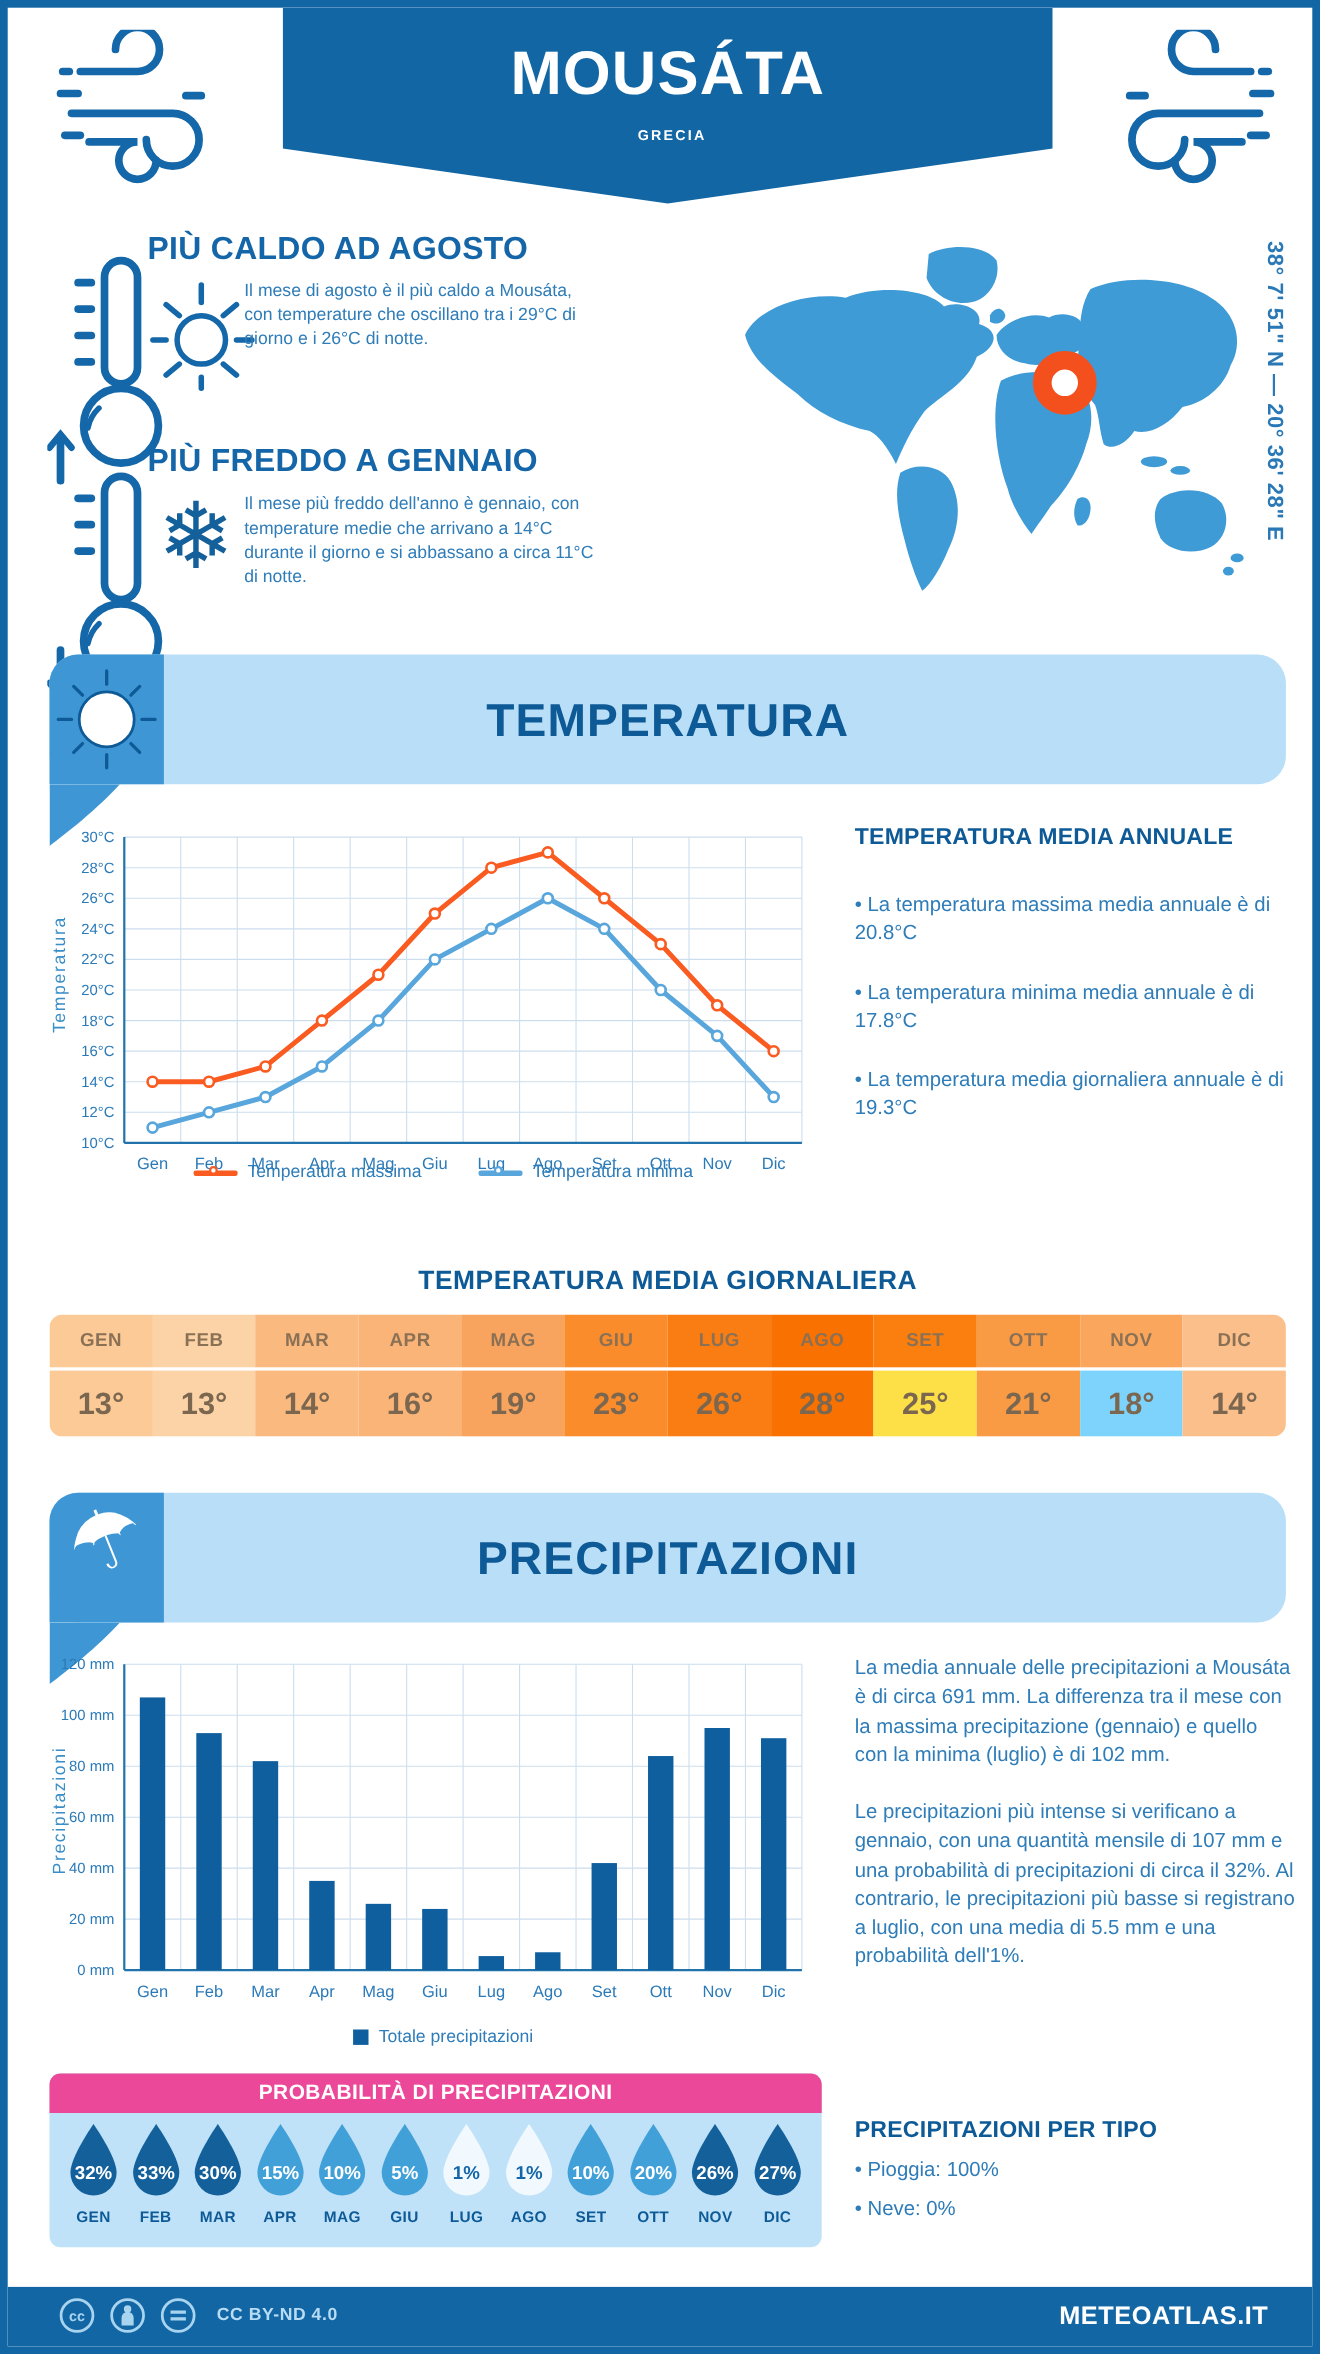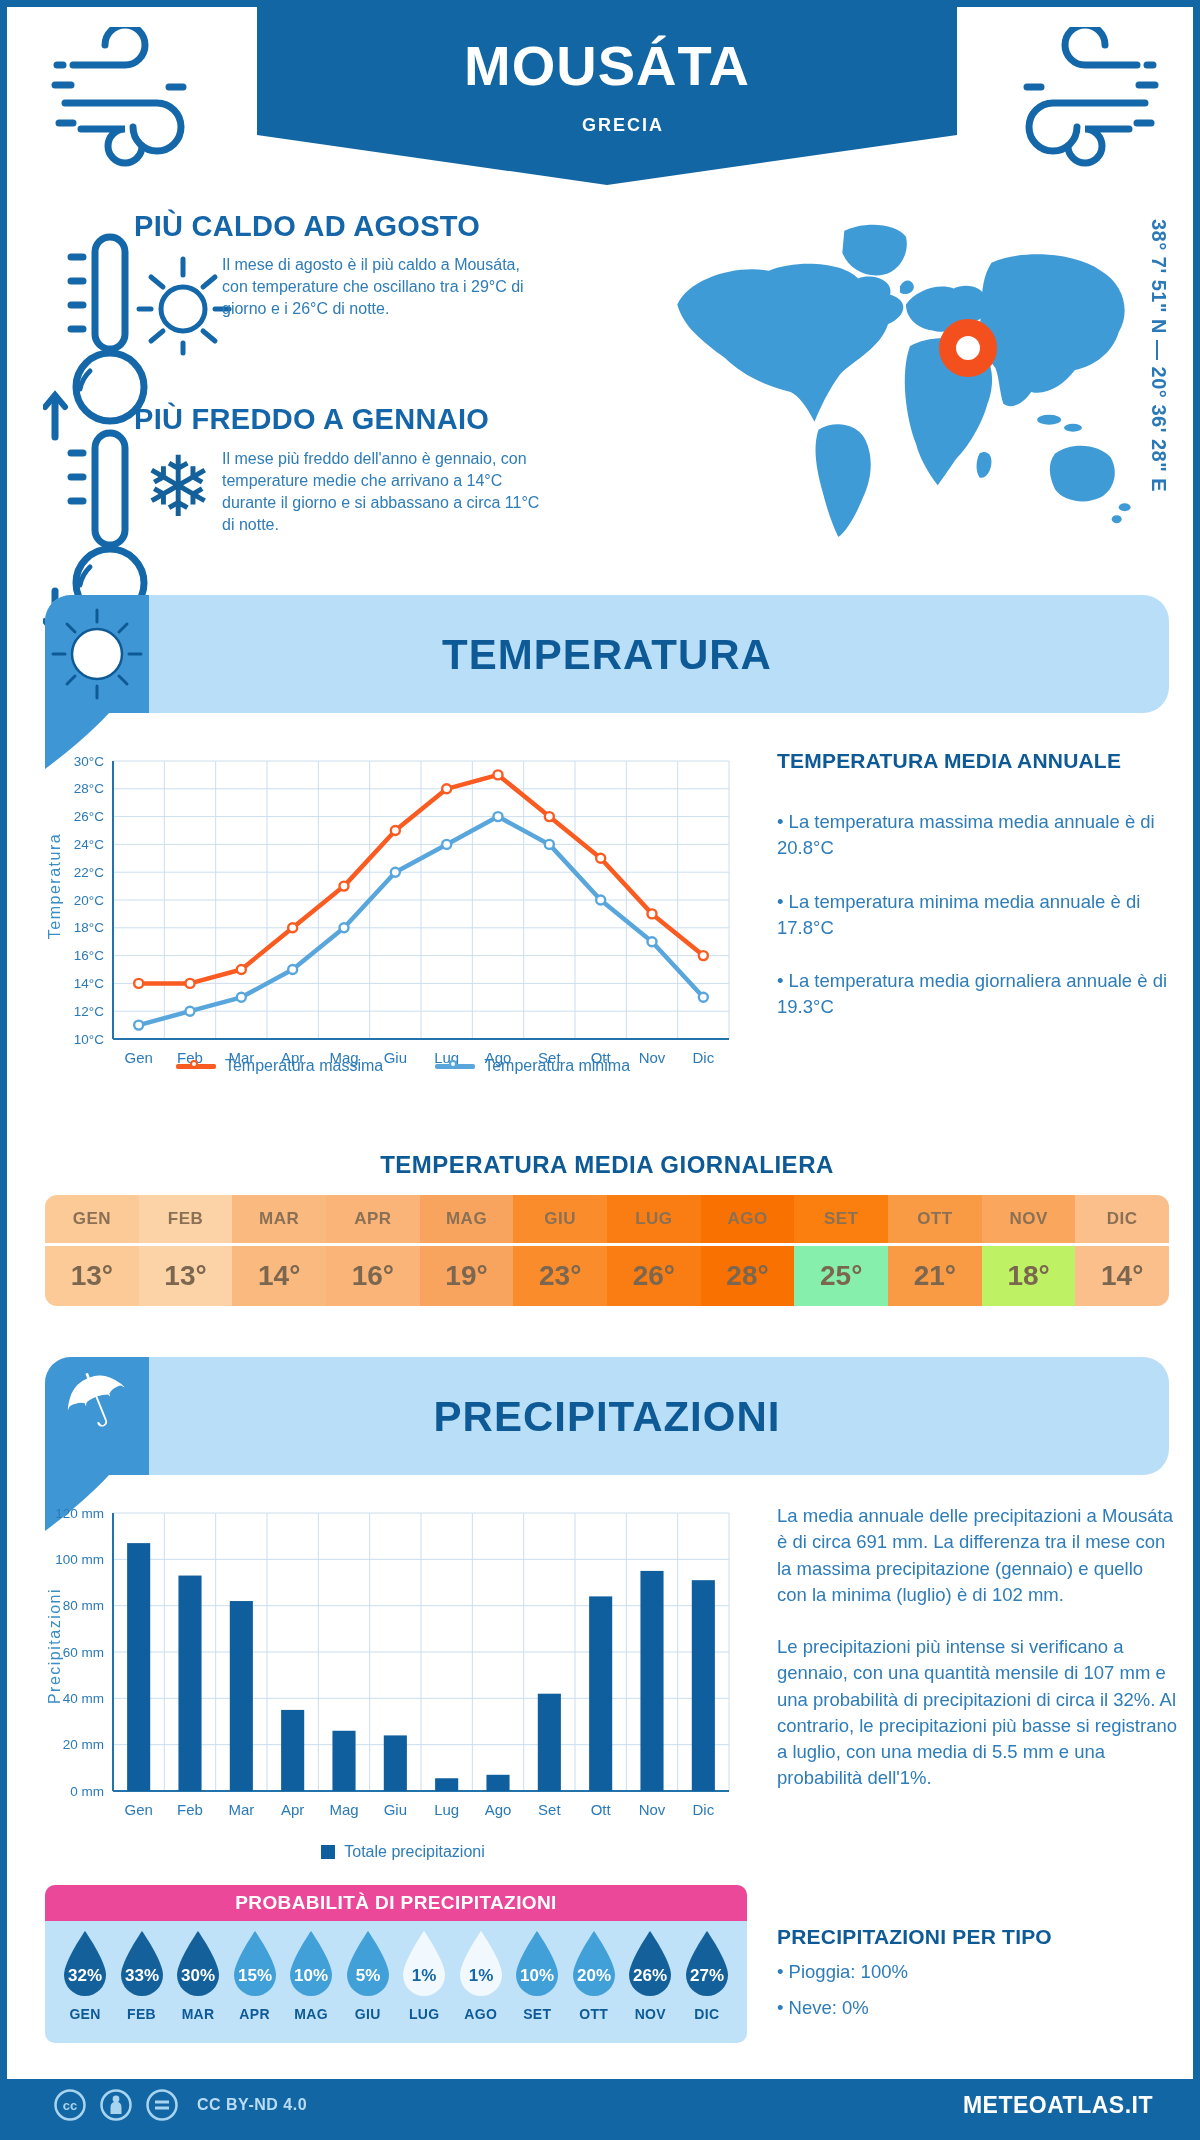--- a/index.html
+++ b/index.html
@@ -3,21 +3,21 @@
 <meta charset="utf-8">
 <style>
   html,body{margin:0;padding:0;background:#fff;}
   *{box-sizing:border-box;font-family:"Liberation Sans",sans-serif;}
   .page{position:relative;width:1200px;height:2140px;background:#fff;border:7px solid #1266a4;overflow:hidden;}
 
   
   .banner{position:absolute;left:250px;top:0;width:700px;height:180px;}
   .banner svg{position:absolute;left:0;top:0;}
   .app-title{position:absolute;left:0;top:26px;width:700px;text-align:center;color:#fff;font-size:56px;font-weight:bold;letter-spacing:1px;}
-  .app-sub{position:absolute;left:16px;top:108px;width:700px;text-align:center;color:#fff;font-size:18px;font-weight:bold;letter-spacing:2px;}
+  .app-sub{position:absolute;left:4px;top:108px;width:700px;text-align:center;color:#fff;font-size:13px;font-weight:bold;letter-spacing:2px;}
   .wind{position:absolute;top:20px;}
   .wind.left{left:44px;}
   .wind.right{left:1000px;transform:scaleX(-1);}
 
   
   .hl-head{position:absolute;font-size:29px;font-weight:bold;color:#1566a8;letter-spacing:.3px;}
   .hl-text{position:absolute;font-size:16px;line-height:1.38;color:#2e7cb8;}
   .snow-glyph{position:absolute;font-size:84px;color:#14609b;line-height:1;}
 
   
@@ -308,23 +308,23 @@
       </div>
     <div class="t-row vals" id="table-vals">
         <div class="t-cell v" style="background: rgb(251, 202, 150);">13°</div>
         <div class="t-cell v" style="background: rgb(252, 211, 166);">13°</div>
         <div class="t-cell v" style="background: rgb(250, 185, 126);">14°</div>
         <div class="t-cell v" style="background: rgb(250, 180, 120);">16°</div>
         <div class="t-cell v" style="background: rgb(249, 164, 94);">19°</div>
         <div class="t-cell v" style="background: rgb(251, 140, 44);">23°</div>
         <div class="t-cell v" style="background: rgb(250, 125, 19);">26°</div>
         <div class="t-cell v" style="background: rgb(249, 113, 0);">28°</div>
-        <div class="t-cell v" style="background: #86efac;">25°</div>
+        <div class="t-cell v" style="background: #fde047;">25°</div>
         <div class="t-cell v" style="background: rgb(249, 154, 69);">21°</div>
-        <div class="t-cell v" style="background: #bef264;">18°</div>
+        <div class="t-cell v" style="background: #7dd3fc;">18°</div>
         <div class="t-cell v" style="background: rgb(251, 191, 139);">14°</div>
       </div>
   </div>
 
   <div class="sec-banner" style="top:1350px;">
     <div class="sec-chip">
       <div class="umbrella">☂</div>
     </div>
     <svg class="sec-tail" width="70" height="58" viewBox="0 0 70 58">
       <path d="M0,0 H64 C44,22 16,44 0,56 Z" fill="#3e97d4"></path>

